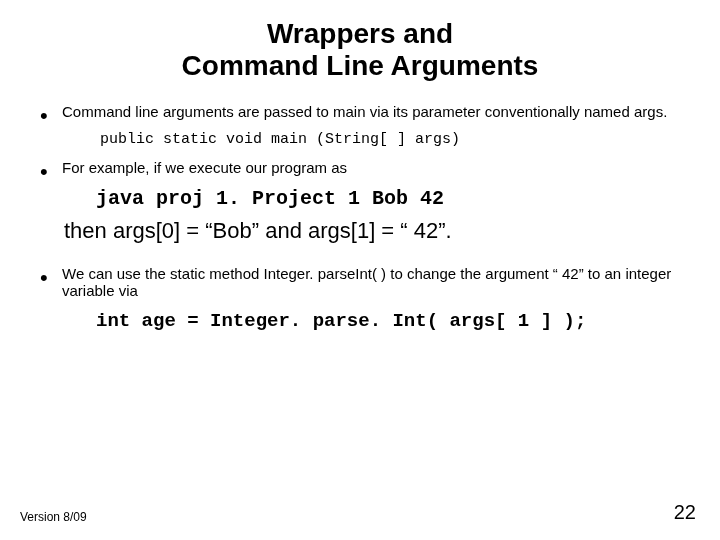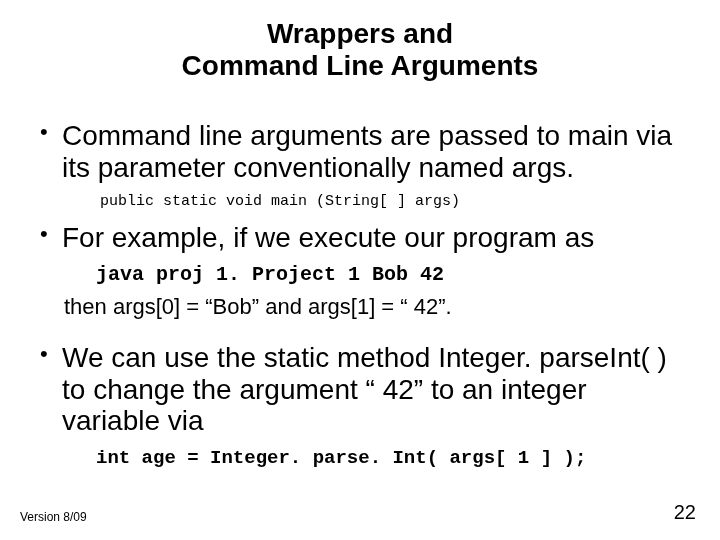--- a/index.html
+++ b/index.html
@@ -9,25 +9,25 @@
     background: #fff;
     font-family: Arial, Helvetica, sans-serif;
     color: #000;
     position: relative;
     padding: 18px 36px 0 36px;
   }
   .title {
     text-align: center;
     font-size: 28px;
     line-height: 1.15;
-    margin-bottom: 38px;
+    margin-bottom: 22px;
   }
   ul.bullets {
     list-style: none;
-    font-size: 28px;
+    font-size: 15px;
     line-height: 1.12;
   }
   ul.bullets > li {
     position: relative;
     padding-left: 26px;
     margin-bottom: 10px;
   }
   ul.bullets > li::before {
     content: "•";
     position: absolute;

